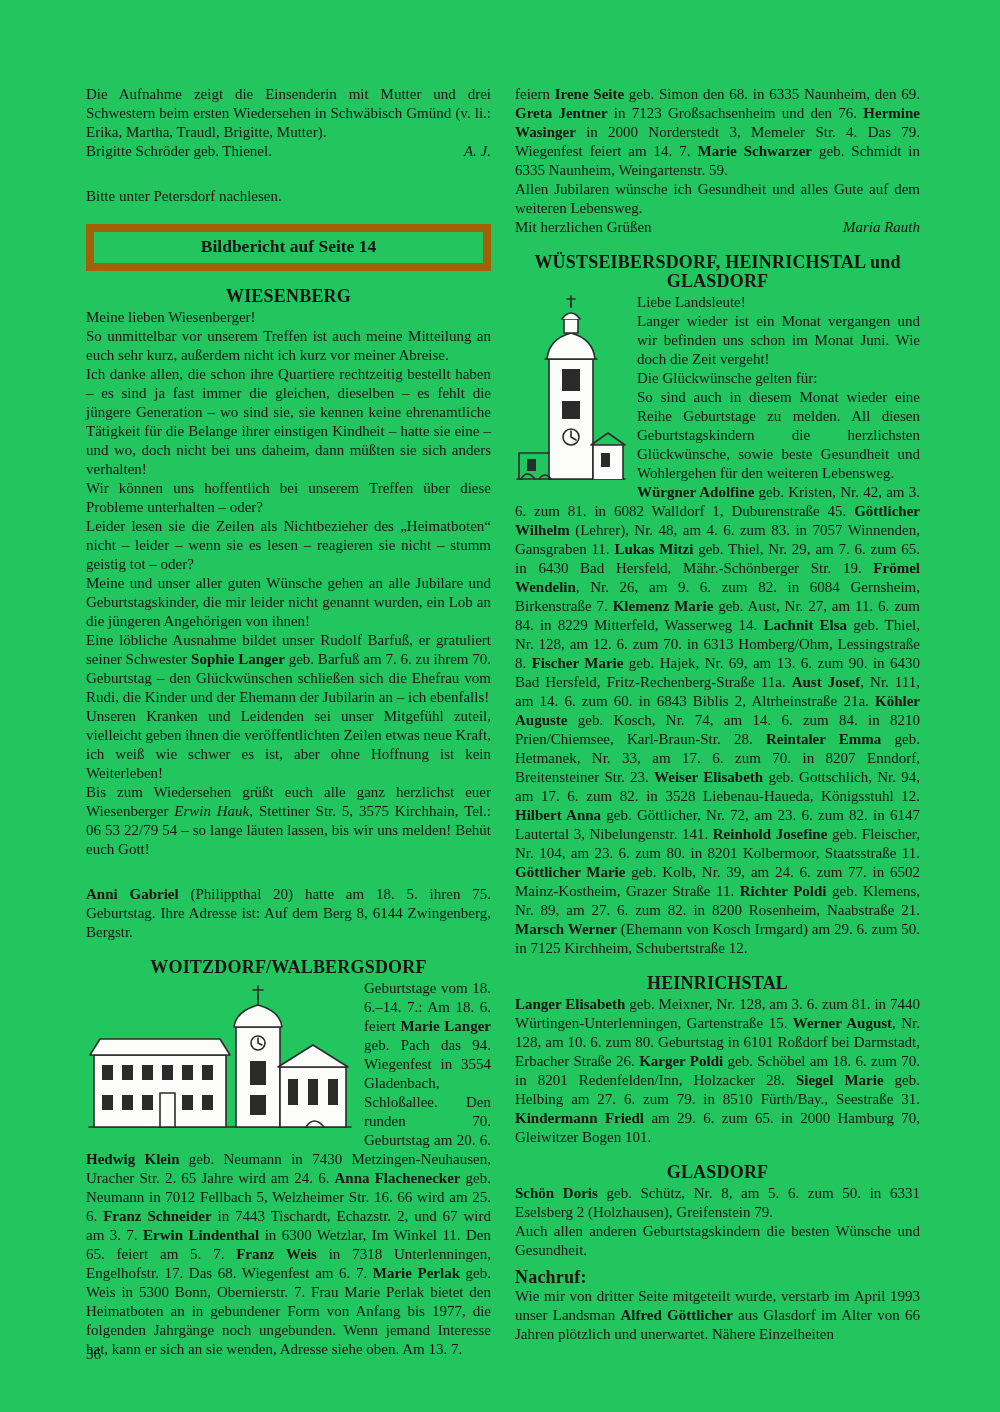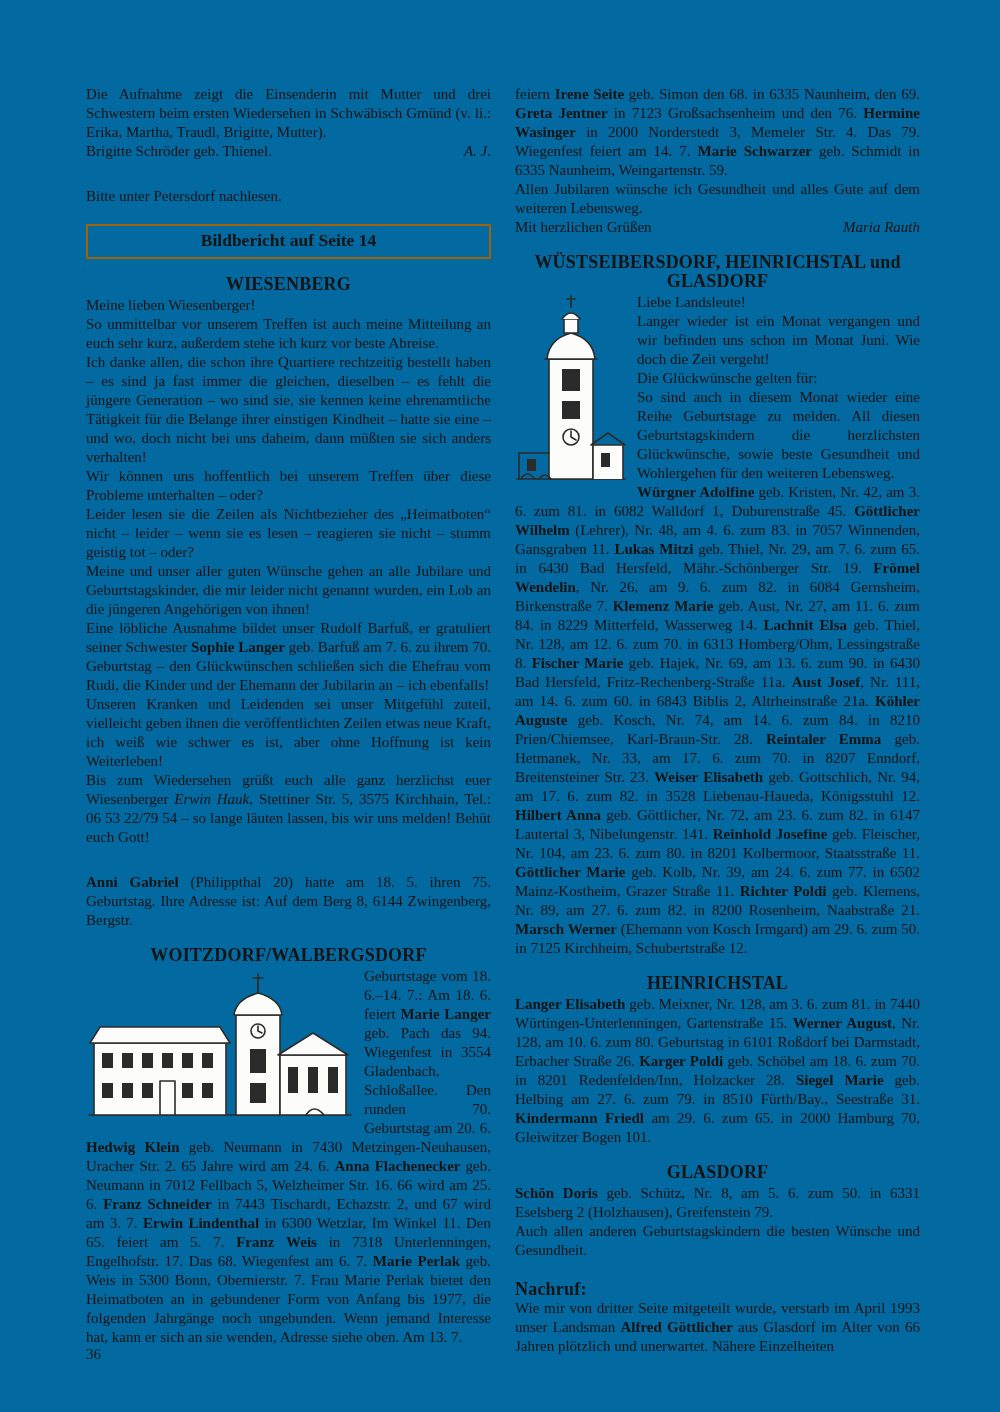--- a/index.html
+++ b/index.html
@@ -1,42 +1,42 @@
 <!DOCTYPE html>
 <html lang="de"><head>
 <meta charset="utf-8">
 <title>Heimatbote – Seite 36</title>
 <style>
   html,body{margin:0;padding:0;background:#dededb;}
   .page{
     position:relative;
     width:1000px;height:1412px;
     margin:0 auto;
-    background:#0369a1;
+    background:#22c55e;
     box-sizing:border-box;
     padding:85px 80px 0 86px;
     font-family:"Liberation Serif","DejaVu Serif",serif;
     font-size:15px;line-height:19px;color:#141414;
     overflow:hidden;
   }
   .cols{display:flex;gap:24px;}
   .col{width:405px;box-sizing:border-box;}
   p{margin:0;text-align:justify;hyphens:auto;}
   .b{font-weight:bold;}
   .i{font-style:italic;}
   .sp{margin-top:26px;}
   .sigline{display:flex;justify-content:space-between;text-align:left;}
   .sigline .sig{font-style:italic;}
   h3{
     font-size:18px;line-height:19px;font-weight:bold;
     text-align:center;margin:16px 0 2px 0;letter-spacing:.2px;
   }
-  h3.lefthead{text-align:left;margin:20px 0 0 0;}
+  h3.lefthead{text-align:left;margin:8px 0 0 0;}
   .boxbar{
-    border:2px solid #a16207;
+    border:8px solid #a16207;
     margin:18px 0 0 0;
     padding:4px 0 6px 0;
     text-align:center;
     font-weight:bold;
     font-size:17.5px;line-height:21px;
   }
   .flow::after{content:"";display:block;clear:both;}
   .church{float:left;}
   .ch1{margin:4px 10px 2px 0;}
   .ch2{margin:2px 10px 2px 0;}
@@ -59,21 +59,21 @@
         <span class="sig">A. J.</span>
       </p>
       <p class="sp">Bitte unter Petersdorf nachlesen.</p>
 
       <div class="boxbar">
         <span>Bildbericht auf Seite 14</span>
       </div>
 
       <h3>WIESENBERG</h3>
       <p>Meine lieben Wiesenberger!</p>
-      <p>So unmittelbar vor unserem Treffen ist auch meine Mitteilung an euch sehr kurz, außerdem stehe ich kurz vor beste Abreise.</p>
+      <p>So unmittelbar vor unserem Treffen ist auch meine Mitteilung an euch sehr kurz, außerdem nicht ich kurz vor meiner Abreise.</p>
       <p>Ich danke allen, die schon ihre Quartiere rechtzeitig bestellt haben – es sind ja fast immer die gleichen, dieselben – es fehlt die jüngere Generation – wo sind sie, sie kennen keine ehrenamtliche Tätigkeit für die Belange ihrer einstigen Kindheit – hatte sie eine – und wo, doch nicht bei uns daheim, dann müßten sie sich anders verhalten!</p>
       <p>Wir können uns hoffentlich bei unserem Treffen über diese Probleme unterhalten – oder?</p>
       <p>Leider lesen sie die Zeilen als Nichtbezieher des „Heimatboten“ nicht – leider – wenn sie es lesen – reagieren sie nicht – stumm geistig tot – oder?</p>
       <p>Meine und unser aller guten Wünsche gehen an alle Jubilare und Geburtstagskinder, die mir leider nicht genannt wurden, ein Lob an die jüngeren Angehörigen von ihnen!</p>
       <p>Eine löbliche Ausnahme bildet unser Rudolf Barfuß, er gratuliert seiner Schwester <span class="b">Sophie Langer</span> geb. Barfuß am 7. 6. zu ihrem 70. Geburtstag – den Glückwünschen schließen sich die Ehefrau vom Rudi, die Kinder und der Ehemann der Jubilarin an – ich ebenfalls!</p>
       <p>Unseren Kranken und Leidenden sei unser Mitgefühl zuteil, vielleicht geben ihnen die veröffentlichten Zeilen etwas neue Kraft, ich weiß wie schwer es ist, aber ohne Hoffnung ist kein Weiterleben!</p>
       <p>Bis zum Wiedersehen grüßt euch alle ganz herzlichst euer Wiesenberger <span class="i">Erwin Hauk</span>, Stettiner Str. 5, 3575 Kirchhain, Tel.: 06 53 22/79 54 – so lange läuten lassen, bis wir uns melden! Behüt euch Gott!</p>
 
       <p class="sp"><span class="b">Anni Gabriel</span> (Philippthal 20) hatte am 18. 5. ihren 75. Geburtstag. Ihre Adresse ist: Auf dem Berg 8, 6144 Zwingenberg, Bergstr.</p>
 

